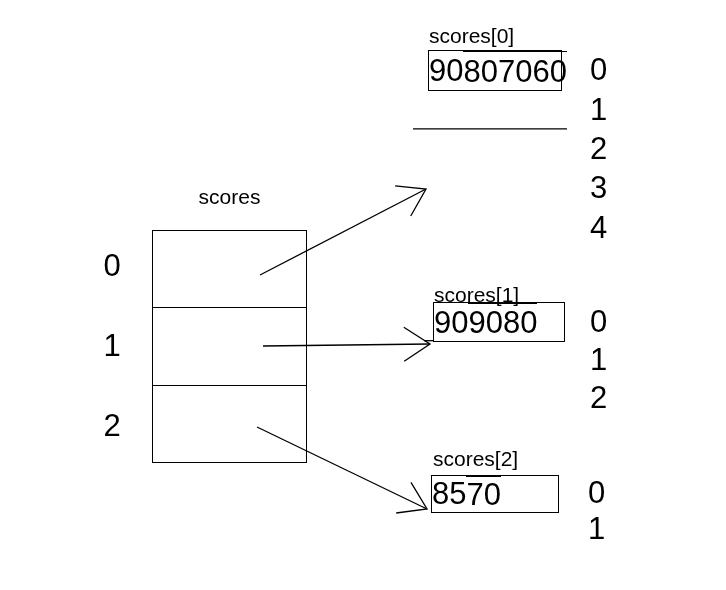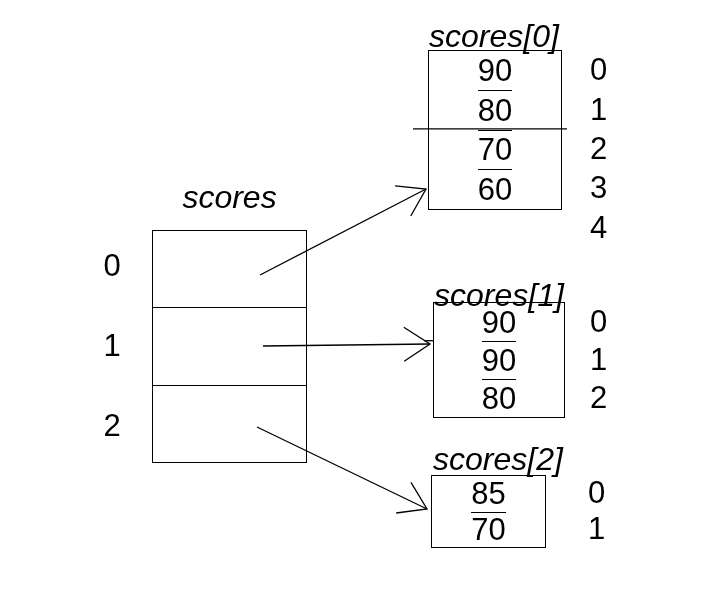--- a/index.html
+++ b/index.html
@@ -3,34 +3,34 @@
 <meta charset="utf-8">
 <style>
   html,body{margin:0;padding:0;background:#fff;}
   .stage{
     position:relative;width:726px;height:590px;background:#fff;overflow:hidden;
     font-family:"Liberation Sans","DejaVu Sans",sans-serif;color:#000;
   }
   .arrows{position:absolute;left:0;top:0;pointer-events:none;}
   .ptr{stroke:#000;stroke-width:1.3;fill:none;}
 
-  .label{position:absolute;font-size:32px;line-height:32px;white-space:nowrap;font-style:italic;}
+  .label{position:absolute;font-size:21px;line-height:32px;white-space:nowrap;}
   .main-label{text-align:center;}
 
   .main-box{position:absolute;left:152px;top:230px;width:155px;height:233px;
     border:1.6px solid #000;box-sizing:border-box;display:flex;flex-direction:column;}
   .main-cell{flex:1;box-sizing:border-box;}
   .main-cell + .main-cell{border-top:1.5px solid #000;}
 
   .num{font-size:31px;line-height:1;}
   .main-idx{position:absolute;width:36px;height:40px;display:flex;align-items:center;
     justify-content:center;}
 
   .tbl{position:absolute;border:1.6px solid #000;box-sizing:border-box;
-    display:flex;flex-direction:column;align-items:center;}
+    display:flex;flex-direction:row;}
   .tbl .row{box-sizing:border-box;display:flex;align-items:center;justify-content:center;}
   .tbl .row + .row{border-top:1.5px solid #000;}
 
   .idxcol{position:absolute;display:flex;flex-direction:column;}
   .idxcol .irow{box-sizing:border-box;display:flex;align-items:center;}
 
   .t0 .row,.t0 .irow{height:39.4px;}
   .t1 .row,.t1 .irow{height:38px;}
   .t2 .row,.t2 .irow{height:35.5px;}
 </style>
@@ -115,21 +115,21 @@
       </div>
     <div class="irow">
         <span class="num">1</span>
       </div>
     <div class="irow">
         <span class="num">2</span>
       </div>
   </div>
 
   <div class="label" style="left:433px;top:443px;">scores[2]</div>
-  <div class="tbl t2" style="left:431px;top:475px;width:115px;">
+  <div class="tbl t2" style="left:431px;top:475px;width:128px;">
     <div class="row">
         <span class="num">85</span>
       </div>
     <div class="row">
         <span class="num">70</span>
       </div>
   </div>
   <div class="idxcol t2" style="left:588px;top:475px;">
     <div class="irow">
         <span class="num">0</span>

